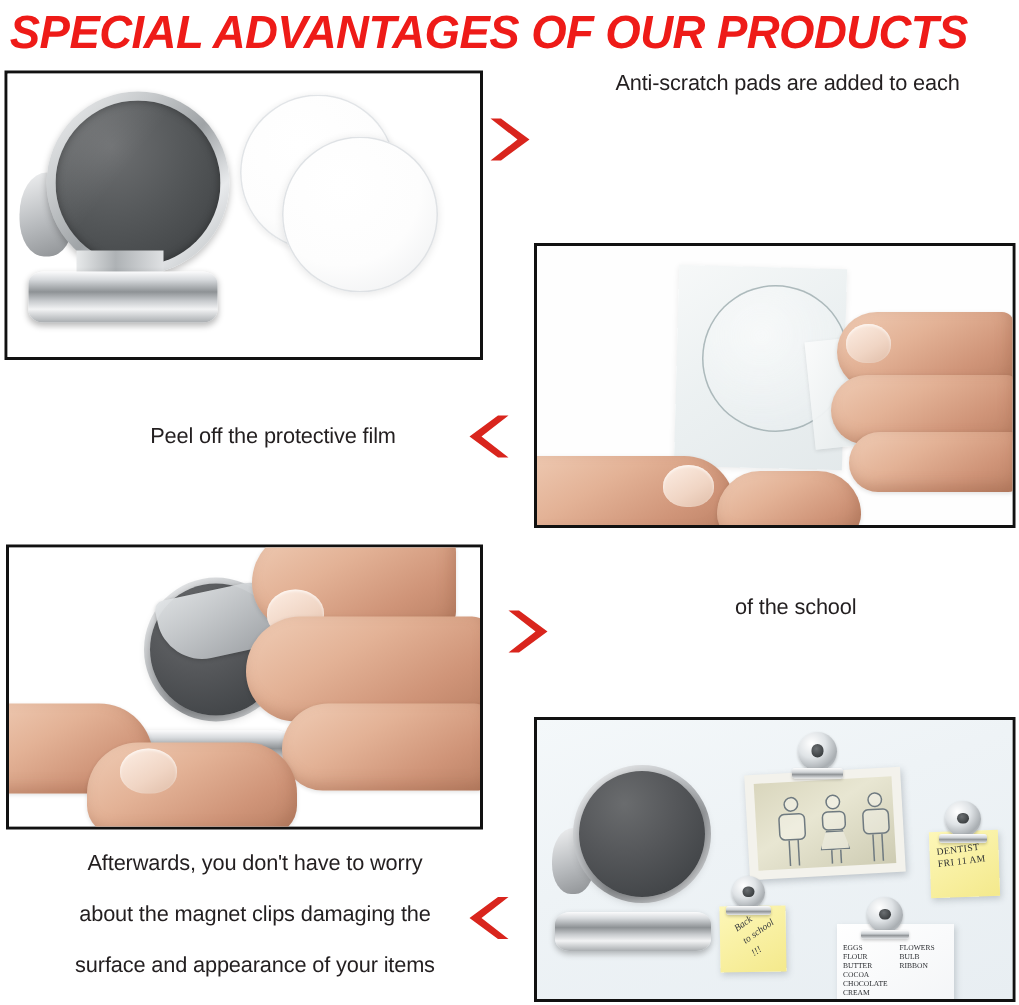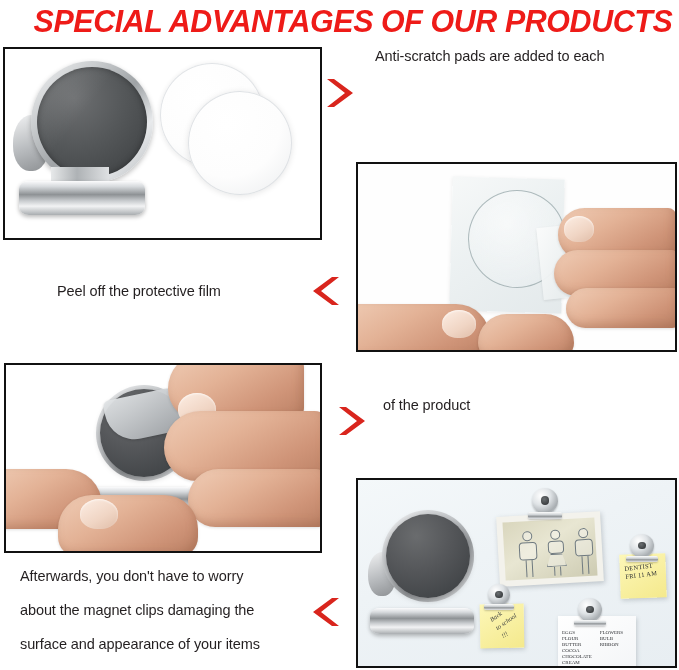--- a/index.html
+++ b/index.html
@@ -8,21 +8,21 @@
     width:679px; height:670px;
     background:#ffffff;
     font-family:"Liberation Sans", sans-serif;
     overflow:hidden;
     position:relative;
   }
 
   
   #title-bar{
     position:absolute; left:0; top:0; width:679px; height:44px;
-    display:flex; align-items:center; justify-content:flex-end;
+    display:flex; align-items:center; justify-content:flex-start;
   }
   #title-text{
     font-family:"Liberation Sans", sans-serif;
     font-weight:700; font-style:italic;
     font-size:31px; letter-spacing:-0.4px;
     color:#ee1b18;
     transform:scaleX(0.98);
     white-space:nowrap;
   }
 
@@ -36,21 +36,21 @@
 
   
   .caption{
     position:absolute;
     color:#231f20;
     font-family:"Liberation Sans", sans-serif;
     font-size:14.5px;
     line-height:34px;
     letter-spacing:-0.1px;
   }
-  .caption div{ white-space:nowrap; }
+  .caption div{ white-space:nowrap;text-align:center; }
 
   
   .chev{ position:absolute; width:32px; height:34px; }
   .chev svg{ display:block; width:100%; height:100%; }
 
   
   #panel-product { left:3px;  top:47px;  width:319px; height:193px; }
   #panel-product .stage{ position:absolute; inset:0; background:#fff; }
 
   .clip-assembly{ position:absolute; }
@@ -307,21 +307,21 @@
 
   </div>
 </div>
 
 <div class="chev" style="left:336px; top:404px;">
   <svg viewBox="0 0 32 34" aria-hidden="true">
     <path d="M3 3 L21 17 L3 31 L10 31 L29 17 L10 3 Z" fill="#d9251d"></path>
   </svg>
 </div>
 <div class="caption" style="left:383px; top:388px; width:295px;">
-  <div>of the product</div>
+  <div>of the school</div>
 </div>
 
 <div class="photo-panel" id="panel-fridge">
   <div class="stage">
 
     <div>
       <div class="clip-wing" style="left:10px; top:72px;  width:28px; height:44px;"></div>
       <div class="dark-rim" style="left:24px; top:30px;  width:92px; height:92px;"></div>
       <div class="dark-magnet" style="left:28px; top:34px;  width:84px; height:84px;"></div>
       <div class="clip-barrel" style="left:12px; top:128px; width:104px;height:26px;"></div>

